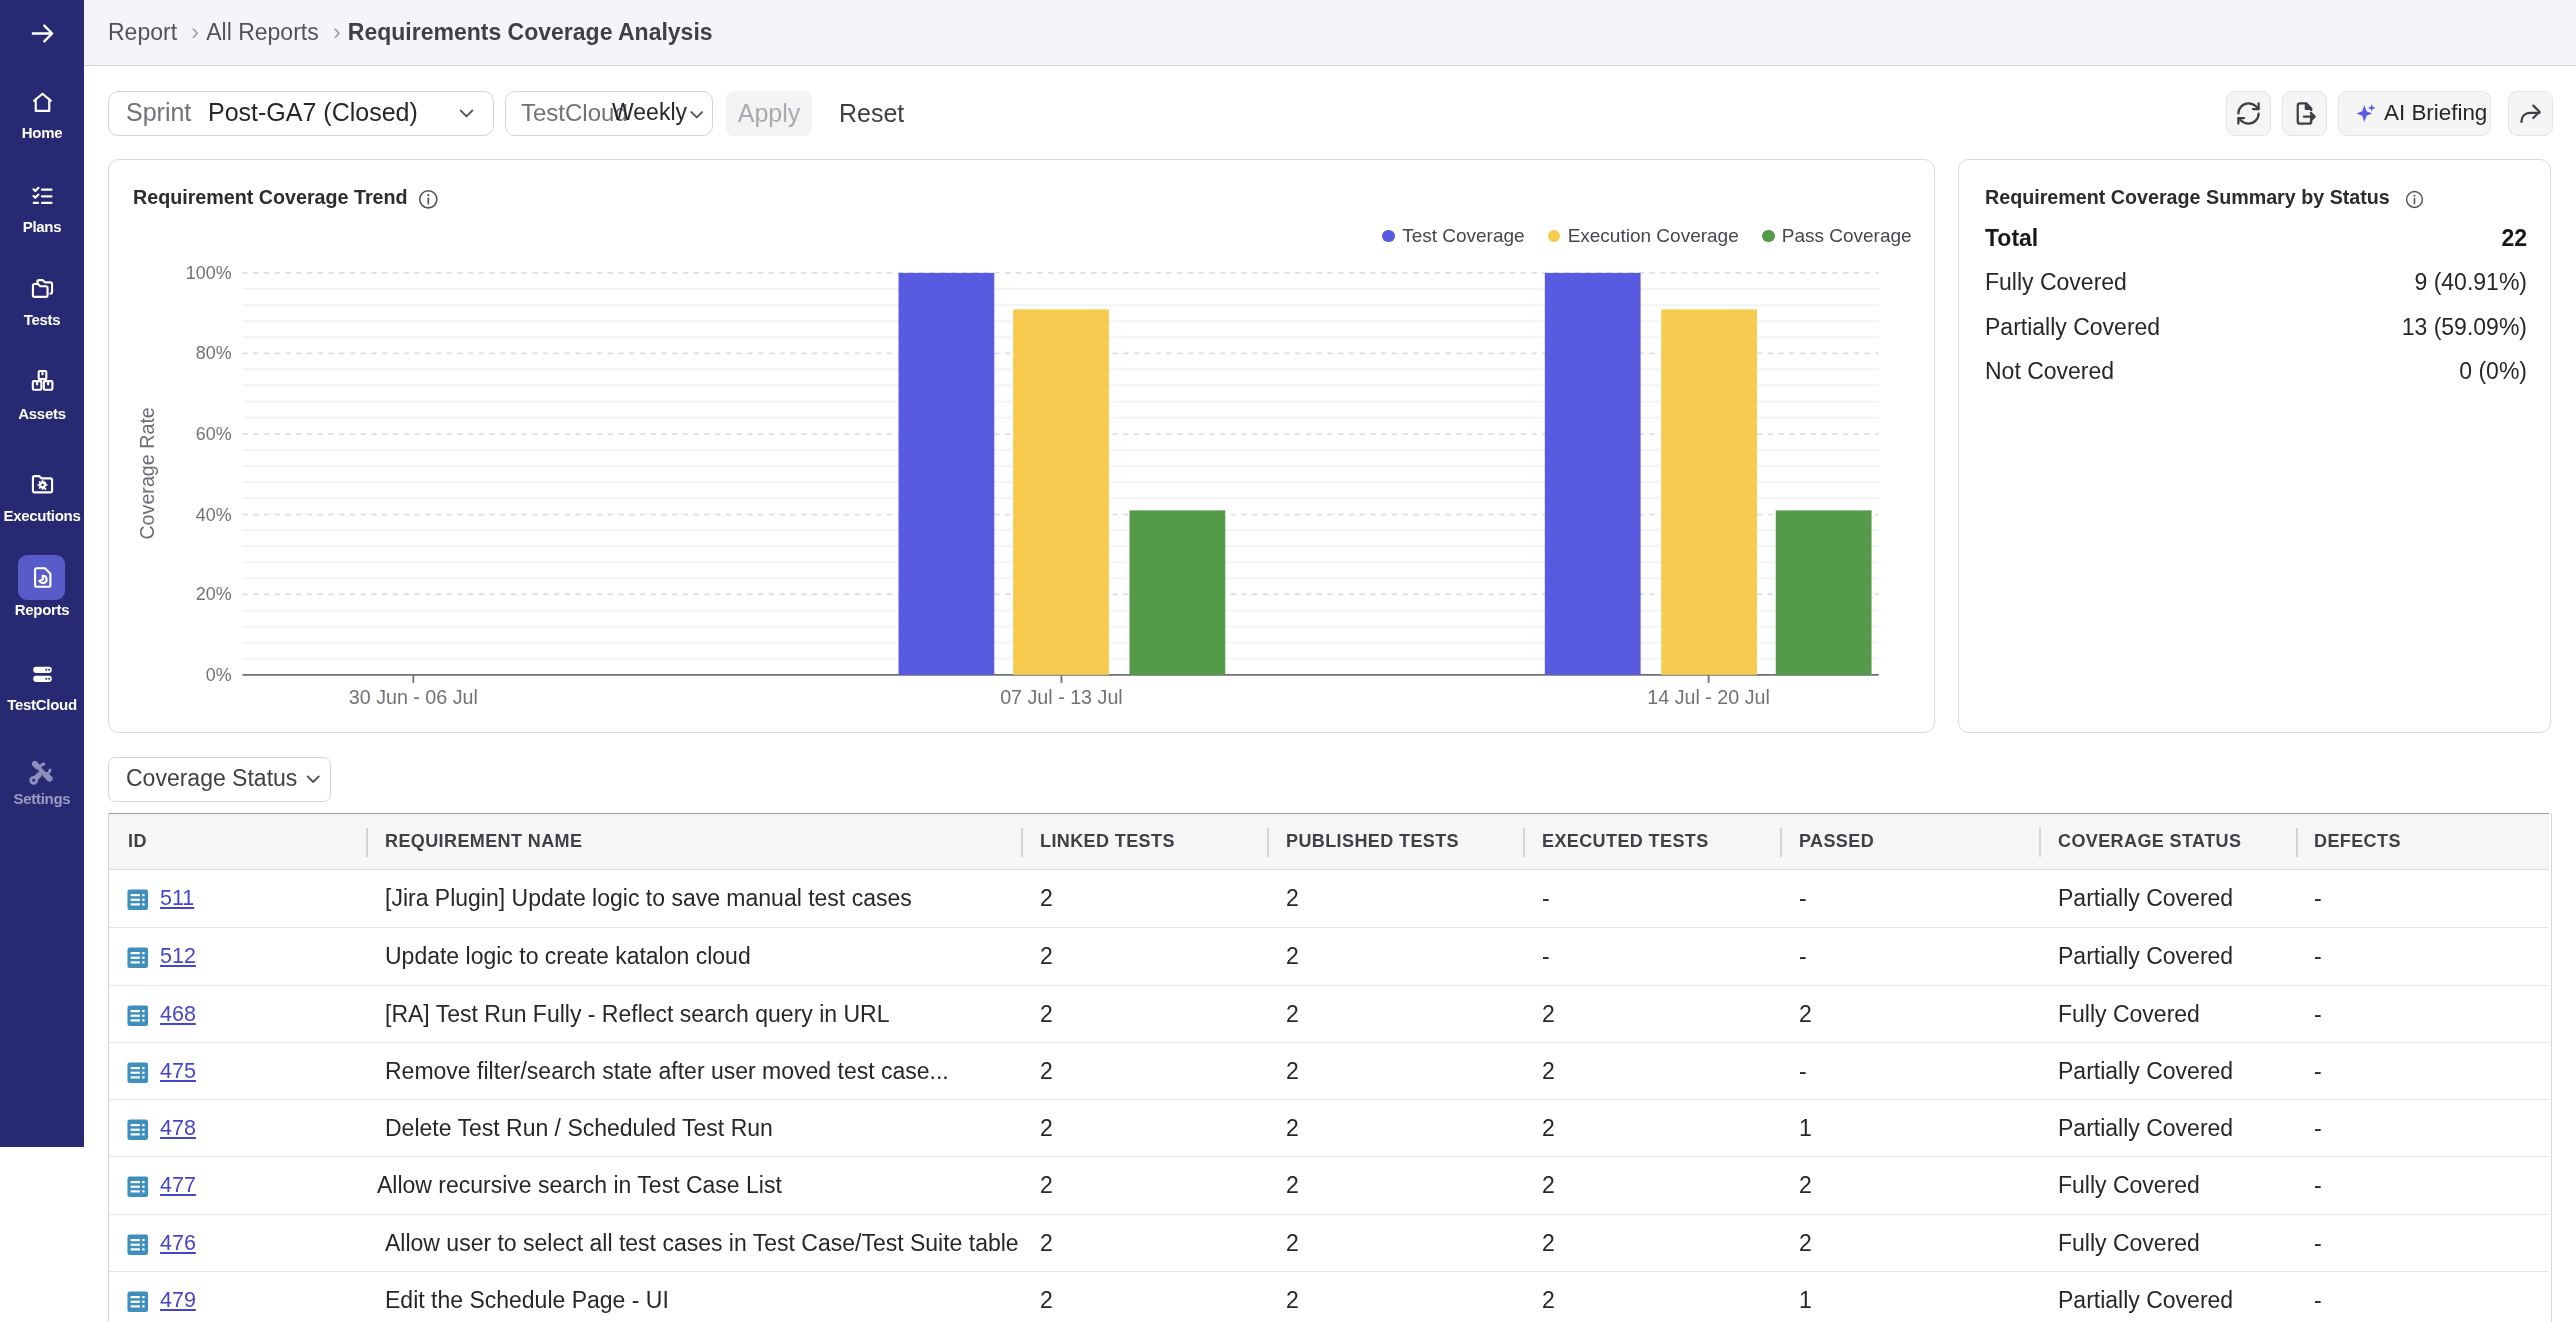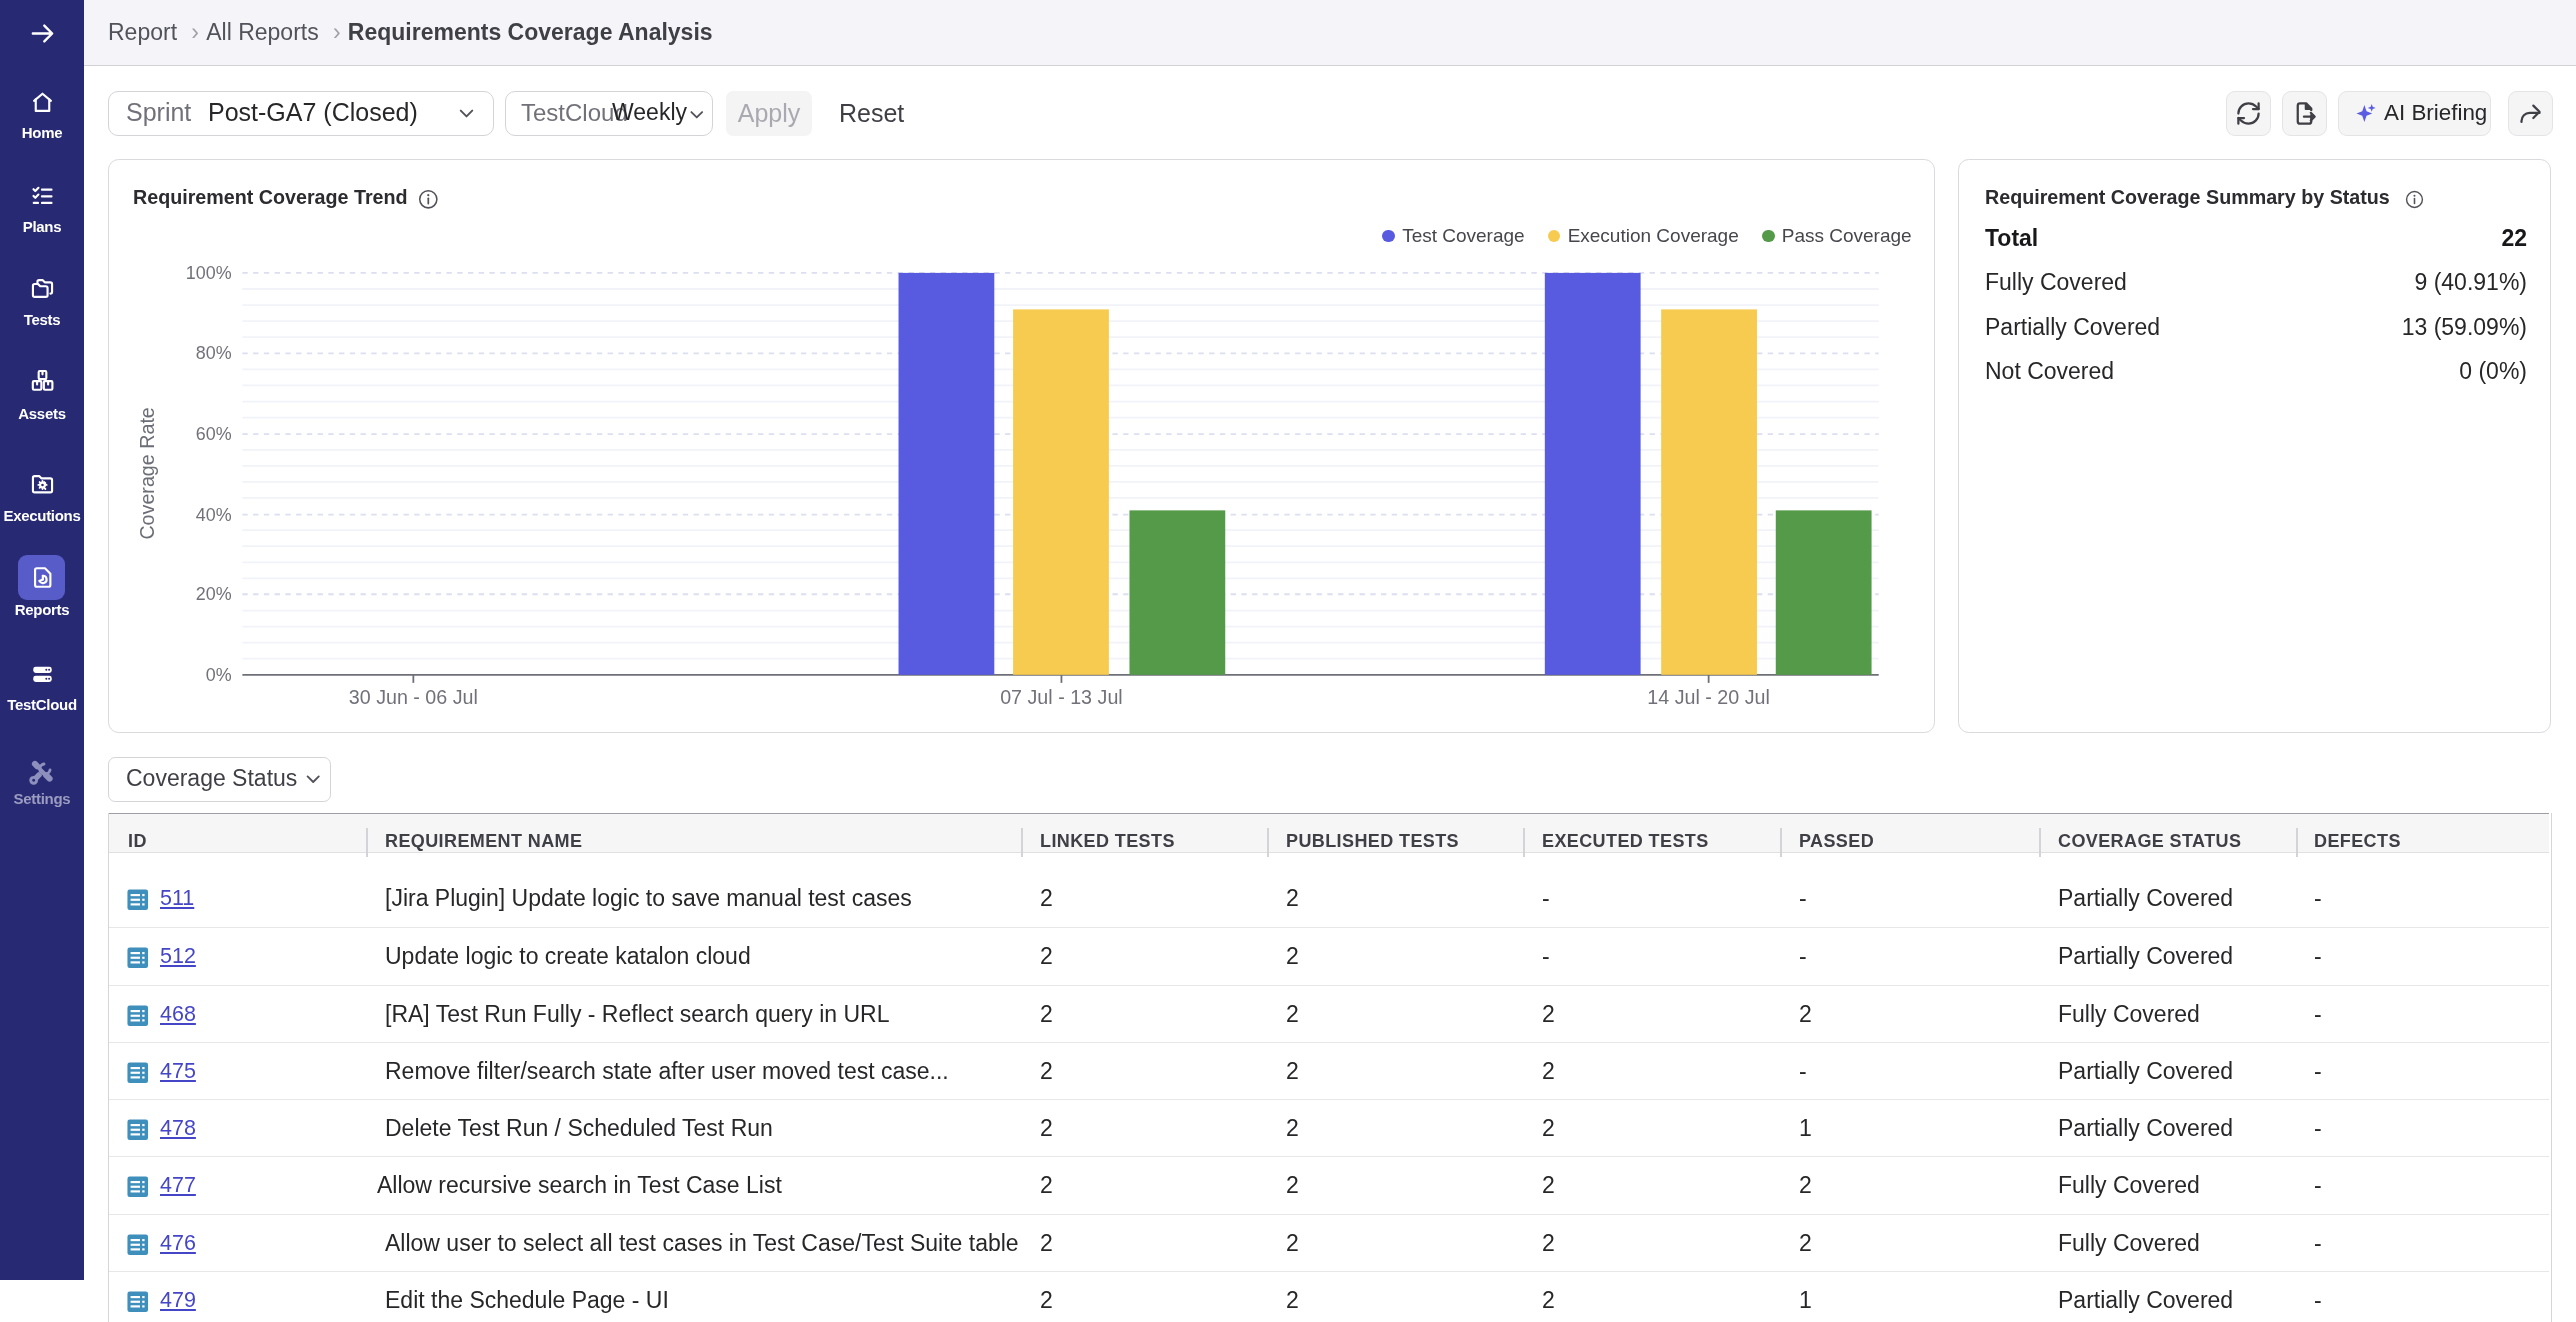--- a/index.html
+++ b/index.html
@@ -10,21 +10,21 @@
   border:1.8px solid #e4e4e7; border-radius:9px; }
 .selbox { position:absolute; top:91px; height:45px; border:1.8px solid #d4d4d8; border-radius:10px;
   background:#fff; font-size:25px; line-height:41px; white-space:nowrap; }
 .rlink { position:absolute; left:51px; top:0; line-height:57px; font-size:21.5px; color:#4545c8;
   text-decoration:underline; }
 .rcell { position:absolute; top:0; line-height:57px; font-size:23px; color:#27272a; }
 .card { position:absolute; top:159px; height:574px; background:#fff; border:1.8px solid #d9d9de;
   border-radius:10.7px; }
 </style></head>
 <body>
-<div class="abs" style="left:0;top:0;width:84px;height:1280px;background:#272973">
+<div class="abs" style="left:0;top:0;width:84px;height:1147px;background:#272973">
     <svg style="position:absolute;left:28px;top:19px" width="29" height="29" viewBox="0 0 24 24">
       <path d="M4 12h15M13.5 5.5 20 12l-6.5 6.5" fill="none" stroke="#fff" stroke-width="2" stroke-linecap="round" stroke-linejoin="round"></path>
     </svg>
     <svg style="position:absolute;left:29px;top:89px" width="27" height="27" viewBox="0 0 24 24">
       <path d="M4.5 10.5 12 4.2l7.5 6.3" fill="none" stroke="#fff" stroke-width="1.9" stroke-linecap="round" stroke-linejoin="round"></path>
       <path d="M6 9.2V19.5h12V9.2" fill="none" stroke="#fff" stroke-width="1.9" stroke-linecap="round" stroke-linejoin="round"></path>
     </svg>
     <div class="sblabel" style="top:124px">Home</div>
     <svg style="position:absolute;left:29px;top:182px" width="27" height="27" viewBox="0 0 24 24">
       <path d="M4 6.4l1.6 1.6L8.4 5.2" fill="none" stroke="#fff" stroke-width="1.9" stroke-linecap="round" stroke-linejoin="round"></path>
@@ -209,21 +209,21 @@
 </div>
 
 <div class="abs" style="left:108px;top:757px;width:223px;height:45px;border:1.8px solid #d4d4d8;border-radius:7.2px;background:#fff">
   <span style="position:absolute;left:17px;line-height:41px;font-size:23px;color:#3f3f46">Coverage Status</span>
   <svg style="position:absolute;left:193px;top:9.8px" width="22.4" height="22.4" viewBox="0 0 24 24">
       <polyline points="6,9 12,15 18,9" fill="none" stroke="#52525b" stroke-width="2" stroke-linecap="round" stroke-linejoin="round"></polyline>
     </svg>
 </div>
 
 <div class="abs" style="left:108px;top:813px;width:2444px;height:510px;border-left:1.8px solid #d6d6da;border-right:1.8px solid #d6d6da;overflow:hidden">
-  <div class="abs" style="left:0;top:0;width:2440px;height:40px;background:#f6f6f7;border-top:1.8px solid #9fa0a6;border-bottom:1.8px solid #e0e0e2;font-size:18px;font-weight:700;color:#3f3f46;letter-spacing:0.4px">
+  <div class="abs" style="left:0;top:0;width:2440px;height:57px;background:#f6f6f7;border-top:1.8px solid #9fa0a6;border-bottom:1.8px solid #e0e0e2;font-size:18px;font-weight:700;color:#3f3f46;letter-spacing:0.4px">
       <span style="position:absolute;left:19px;top:0;line-height:55px;">ID</span>
       <span style="position:absolute;left:276px;top:0;line-height:55px;text-align:center;">REQUIREMENT NAME</span>
       <span style="position:absolute;left:931px;top:0;line-height:55px;">LINKED TESTS</span>
       <span style="position:absolute;left:1177px;top:0;line-height:55px;">PUBLISHED TESTS</span>
       <span style="position:absolute;left:1433px;top:0;line-height:55px;">EXECUTED TESTS</span>
       <span style="position:absolute;left:1690px;top:0;line-height:55px;text-align:center;">PASSED</span>
       <span style="position:absolute;left:1949px;top:0;line-height:55px;">COVERAGE STATUS</span>
       <span style="position:absolute;left:2205px;top:0;line-height:55px;">DEFECTS</span>
       <div style="position:absolute;left:257px;top:14.3px;width:1.8px;height:29px;background:#d4d4d8"></div>
       <div style="position:absolute;left:912px;top:14.3px;width:1.8px;height:29px;background:#d4d4d8"></div>

